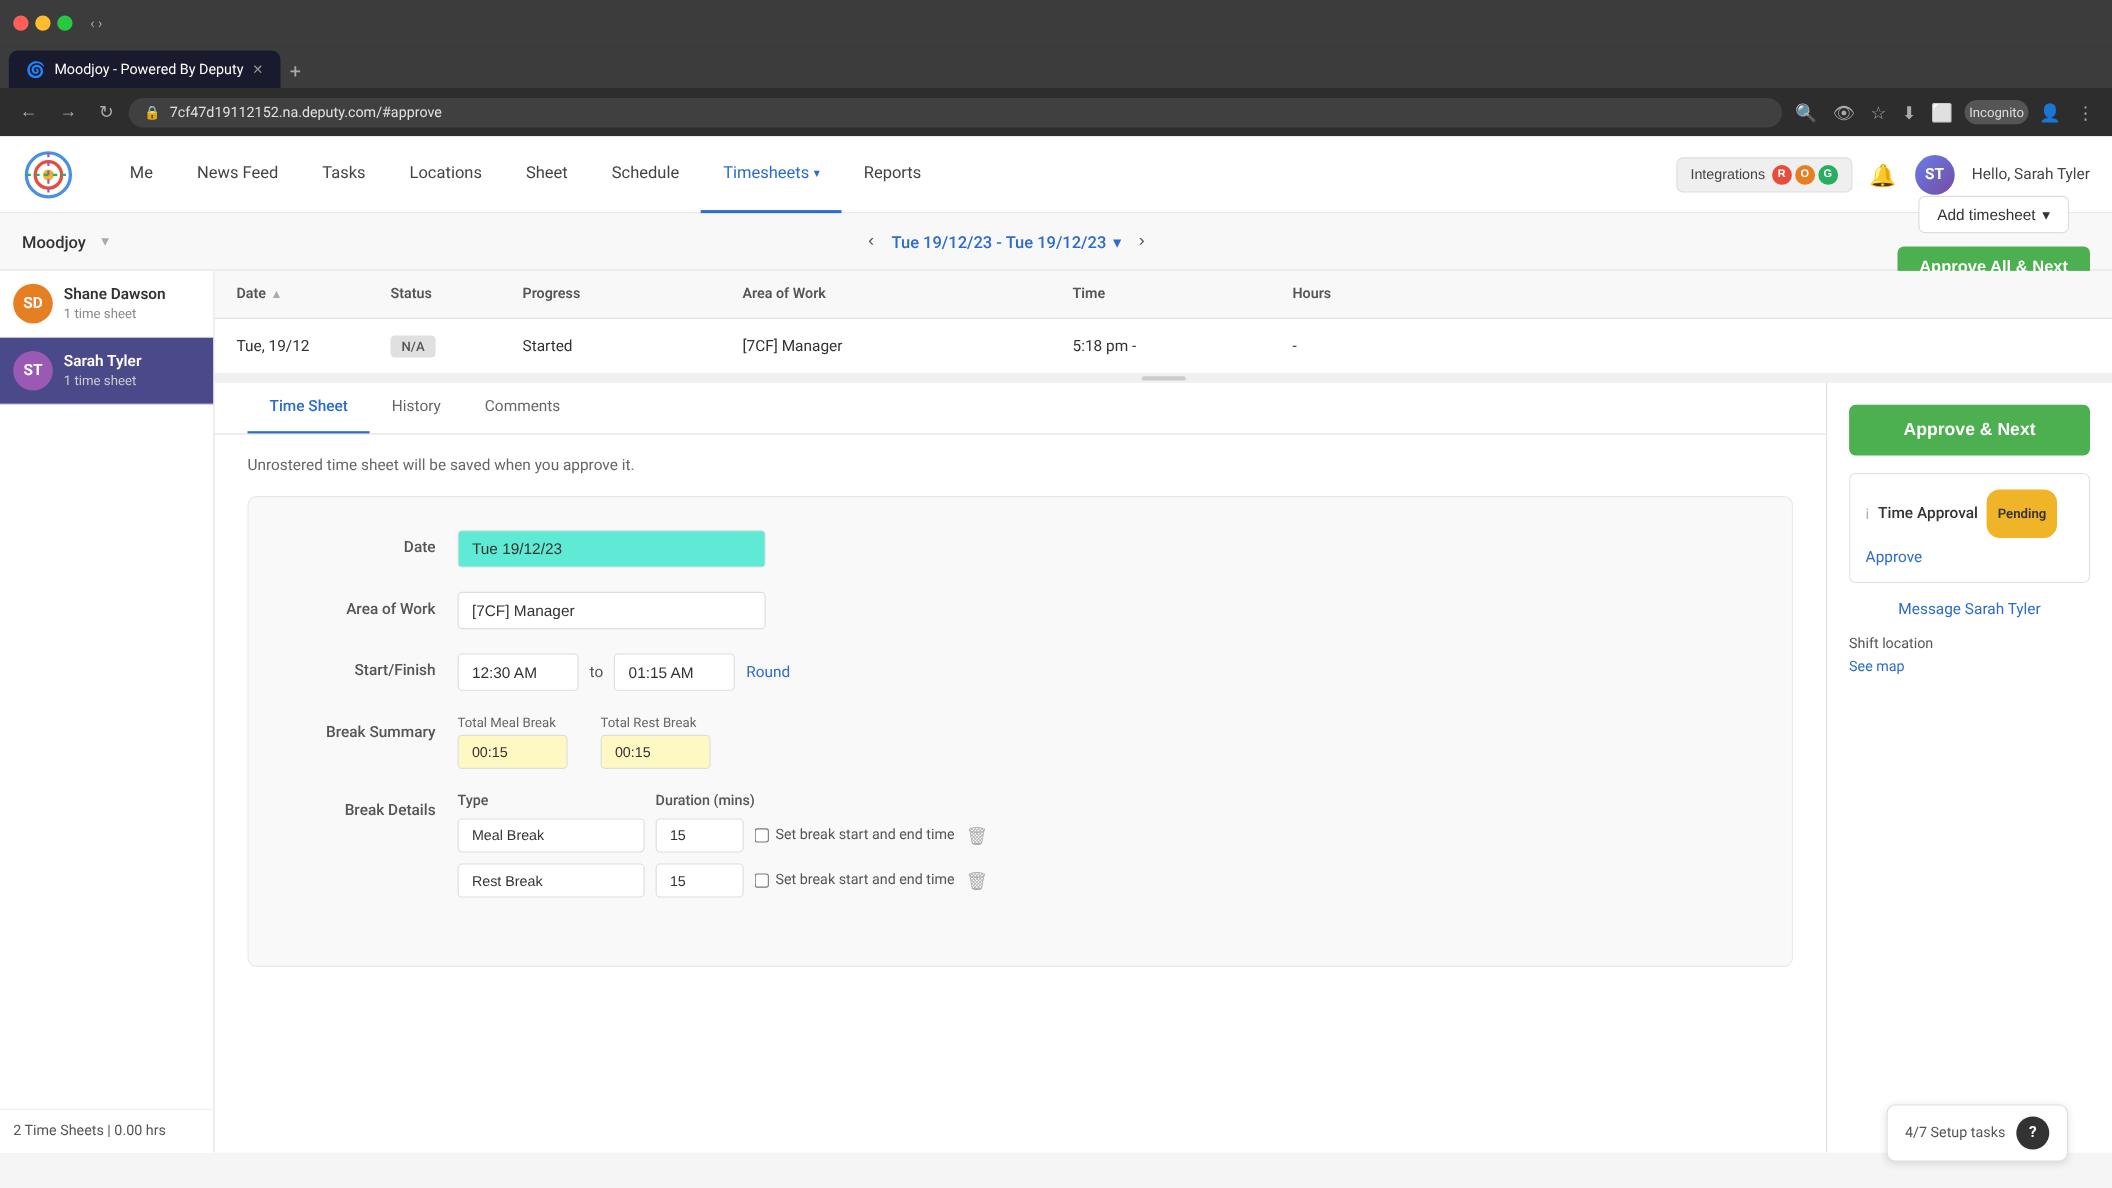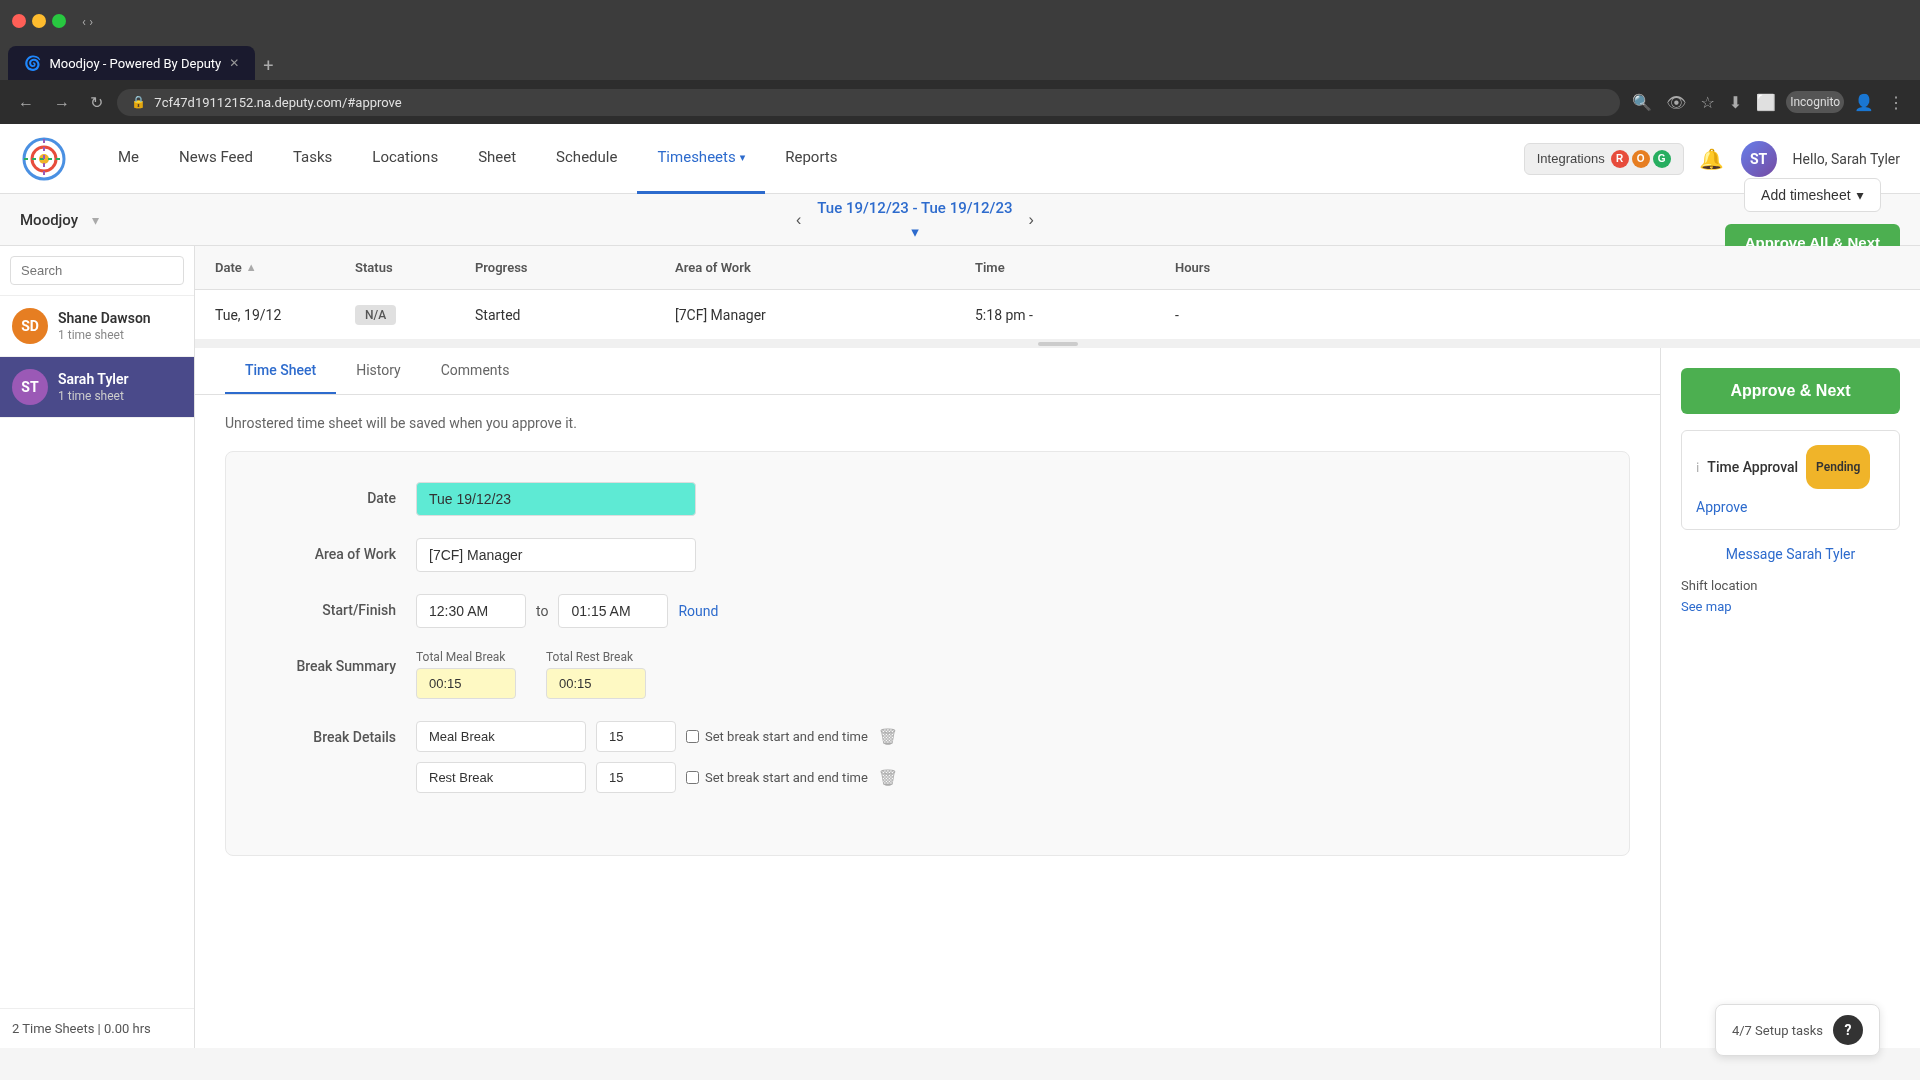--- a/index.html
+++ b/index.html
@@ -48,21 +48,21 @@
     .bell-icon { font-size: 20px; color: #444; cursor: pointer; }
     .user-avatar { width: 36px; height: 36px; border-radius: 50%; background: linear-gradient(135deg, #667eea, #764ba2); display: flex; align-items: center; justify-content: center; color: #fff; font-weight: bold; font-size: 14px; }
     .hello-text { color: #444; font-size: 14px; }
 
     
     .breadcrumb-bar { background: #f8f8f8; border-bottom: 1px solid #e0e0e0; display: flex; align-items: center; padding: 0 20px; height: 52px; gap: 16px; }
     .breadcrumb-selector { display: flex; align-items: center; gap: 8px; }
     .breadcrumb-name { font-size: 15px; color: #333; font-weight: 500; }
     .breadcrumb-arrow { color: #aaa; font-size: 14px; cursor: pointer; padding: 4px 6px; }
     .date-nav { display: flex; align-items: center; gap: 8px; flex: 1; justify-content: center; }
-    .date-range { color: #2d6bcd; font-size: 15px; font-weight: 500; cursor: pointer; display: flex; align-items: center; gap: 6px; flex-direction: column; }
+    .date-range { color: #2d6bcd; font-size: 15px; font-weight: 500; cursor: pointer; display: flex; align-items: center; gap: 6px; }
     .date-arrow-btn { color: #555; font-size: 16px; cursor: pointer; padding: 4px 8px; border: none; background: none; }
     .breadcrumb-right { display: flex; align-items: center; gap: 12px; flex-direction: column; }
     .add-timesheet-btn { border: 1px solid #ddd; background: #fff; border-radius: 6px; padding: 8px 16px; font-size: 14px; color: #333; cursor: pointer; display: flex; align-items: center; gap: 6px; }
     .approve-all-btn { background: #4caf50; color: #fff; border: none; border-radius: 6px; padding: 10px 20px; font-size: 15px; font-weight: 600; cursor: pointer; }
 
     
     .main-content { display: flex; flex: 1; overflow: hidden; }
 
     
     .left-sidebar { width: 195px; background: #fff; border-right: 1px solid #e0e0e0; display: flex; flex-direction: column; }
@@ -244,23 +244,20 @@
         <span>Add timesheet</span>
         <span>▾</span>
       </button>
       <button class="approve-all-btn">Approve All &amp; Next</button>
     </div>
   </div>
 
   <div class="main-content">
 
     <div class="left-sidebar">
-      <div class="search-bar">
-        <input class="search-input" type="text" placeholder="Search" style="">
-      </div>
       <div class="timesheet-list">
         <div class="timesheet-item">
           <div class="item-avatar" style="background: #e67e22;">SD</div>
           <div class="item-info">
             <div class="item-name">Shane Dawson</div>
             <div class="item-sub">1 time sheet</div>
           </div>
         </div>
         <div class="timesheet-item active">
           <div class="item-avatar" style="background: #9b59b6;">ST</div>
@@ -366,20 +363,24 @@
                       <div class="break-field-label">Total Rest Break</div>
                       <input class="break-field-input" type="text" value="00:15" style="">
                     </div>
                   </div>
                 </div>
               </div>
 
               <div class="form-row">
                 <div class="form-label">Break Details</div>
                 <div class="form-value">
+                  <div class="break-details-header">
+                    <div class="break-col-header break-col-type">Type</div>
+                    <div class="break-col-header break-col-duration">Duration (mins)</div>
+                  </div>
 
                   <div class="break-row">
                     <input class="break-type-input" type="text" value="Meal Break" style="">
                     <input class="break-duration-input" type="text" value="15" style="">
                     <label class="break-checkbox">
                       <input type="checkbox" style="">
                       <span>Set break start and end time</span>
                     </label>
                     <span class="break-delete">🗑</span>
                   </div>

